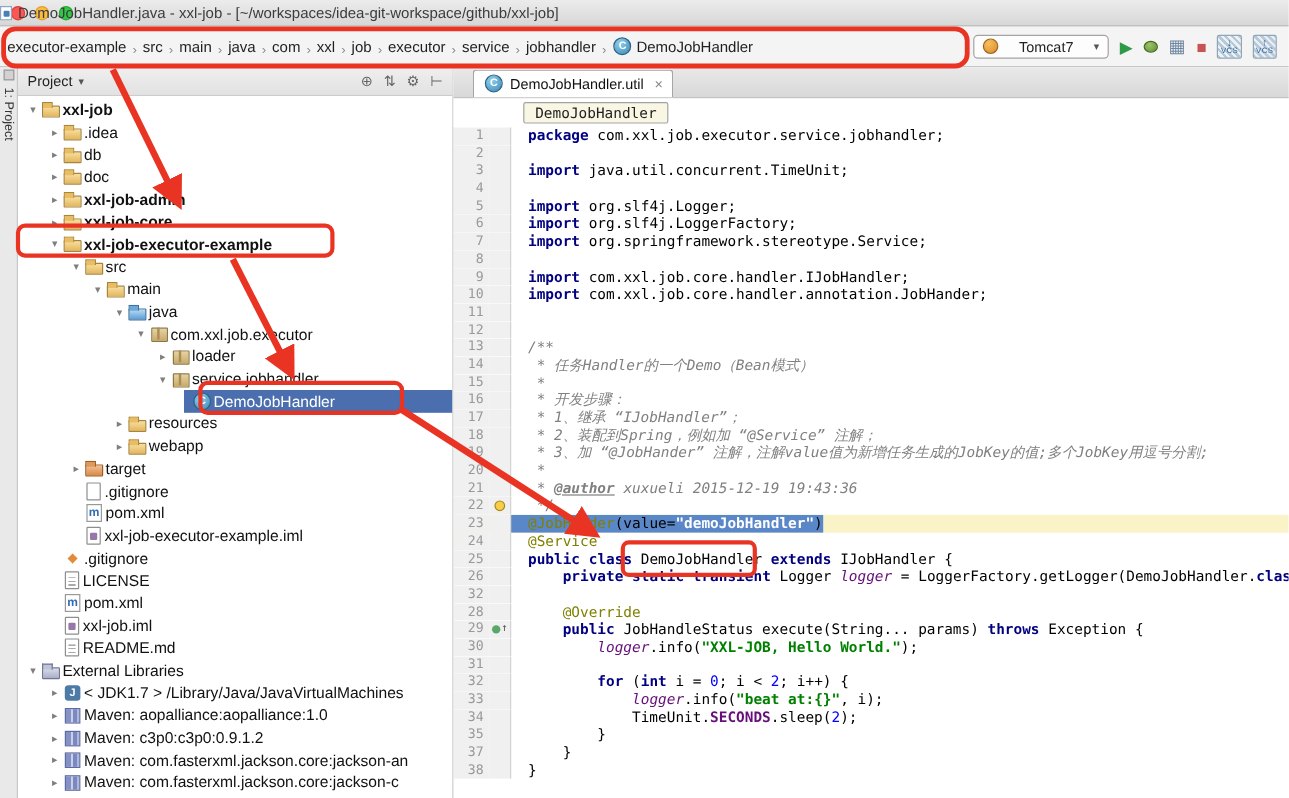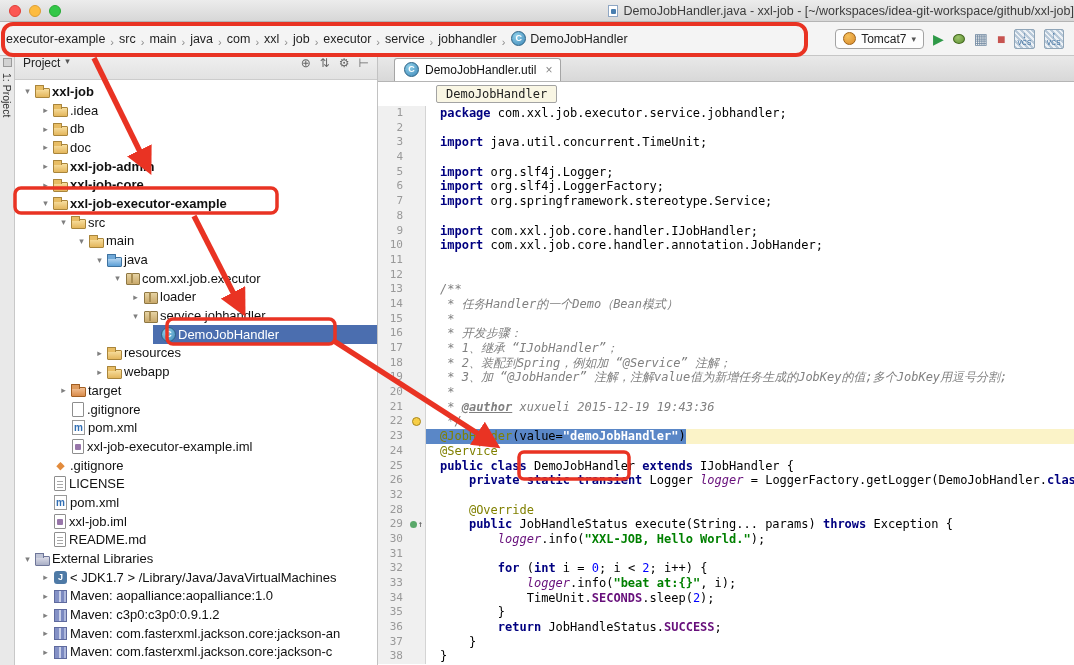--- a/index.html
+++ b/index.html
@@ -6,52 +6,52 @@
   html,body { width:1074px; height:665px; overflow:hidden; font-family:"Liberation Sans", sans-serif; background:#fff; }
   .app { position:relative; width:1074px; height:665px; display:flex; flex-direction:column; }
 
   
   .titlebar { height:22px; flex:0 0 22px; background:linear-gradient(#ECECEC,#D7D7D7); border-bottom:1px solid #B4B4B4; display:flex; align-items:center; position:relative; }
   .traffic { display:flex; gap:8px; margin-left:9px; }
   .tl { width:12px; height:12px; border-radius:50%; display:inline-block; }
   .tl.red { background:#FC5753; border:1px solid #DF3E38; }
   .tl.yellow { background:#FDBC40; border:1px solid #DE9F34; }
   .tl.green { background:#33C748; border:1px solid #27AA35; }
-  .title-center { position:absolute; left:0; right:0; text-align:right; font-size:12.5px; color:#3C3C3C; }
+  .title-center { position:absolute; left:0; right:0; text-align:left; font-size:12.5px; color:#3C3C3C; }
   .title-center .doc-ic { display:inline-block; width:10px; height:12px; background:#fff; border:1px solid #8FA7C4; vertical-align:-2px; margin-right:5px; position:relative; }
   .title-center .doc-ic::after { content:""; position:absolute; left:2px; top:3px; width:5px; height:5px; background:#4A7FB0; border-radius:1px; }
 
   
   .navbar { height:34px; flex:0 0 34px; background:#F4F4F4; border-bottom:1px solid #C6C6C6; display:flex; align-items:center; }
   .breadcrumbs { flex:1 1 auto; display:flex; align-items:flex-end; overflow:hidden; white-space:nowrap; padding-left:3px; font-size:12.5px; color:#1F1F1F; }
   .bc-item { display:inline-flex; align-items:center; padding:2px 3px; cursor:default; }
   .bc-sep { color:#8A8A8A; font-size:11px; padding:0 2px; }
   .run-toolbar { flex:0 0 auto; display:flex; align-items:center; gap:9px; padding:0 10px 0 14px; }
-  .run-config { display:flex; align-items:center; gap:5px; background:#FDFDFD; border:1px solid #A3A3A3; border-radius:4px; padding:2px 7px; font-size:12px; color:#222; }
+  .run-config { display:flex; align-items:center; gap:17px; background:#FDFDFD; border:1px solid #A3A3A3; border-radius:4px; padding:2px 7px; font-size:12px; color:#222; }
   .tomcat-ic { width:13px; height:13px; border-radius:50%; background:radial-gradient(circle at 35% 30%, #F6C15C, #D98A2B); border:1px solid #9E6218; display:inline-block; }
   .dd-arrow { font-size:9px; color:#555; }
   .tb { font-size:14px; line-height:14px; cursor:default; }
   .tb.run { color:#2E9947; }
   .bug-ic { width:12px; height:10px; border-radius:50%; background:radial-gradient(circle at 40% 30%, #9CC46B, #5E8F33); border:1px solid #44691F; display:inline-block; }
   .tb.coverage { color:#6E87A0; font-size:15px; }
   .tb.stop { color:#C75450; }
   .vcs-btn { display:flex; flex-direction:column; align-items:center; line-height:8px; }
   .vcs-btn .ar { font-size:9px; color:#33689C; }
   .vcs-btn .tx { font-size:6.5px; color:#33689C; letter-spacing:0.3px; }
   .vcs-hatch { background:repeating-linear-gradient(45deg,#B7C8D8 0 2px,#ECF1F6 2px 4px); border:1px solid #8FA5B8; border-radius:2px; padding:1px 2px; }
 
   
   .main { flex:1 1 auto; display:flex; min-height:0; }
   .toolstrip { flex:0 0 15px; background:#E9E9E9; border-right:1px solid #C8C8C8; display:flex; flex-direction:column; align-items:center; padding-top:2px; }
   .strip-ic { width:9px; height:9px; border:1px solid #9A9A9A; background:#D2D2D2; margin-bottom:6px; }
   .strip-label { writing-mode:vertical-rl; font-size:10.5px; color:#333; white-space:nowrap; }
 
   
   .project-panel { flex:0 0 363px; background:#FFFFFF; border-right:1px solid #C2C2C2; display:flex; flex-direction:column; min-width:0; }
-  .panel-header { flex:0 0 24px; background:linear-gradient(#EFEFEF,#E2E2E2); border-bottom:1px solid #CCCCCC; display:flex; padding:0 8px; font-size:12px; color:#222; }
+  .panel-header { flex:0 0 24px; background:linear-gradient(#EFEFEF,#E2E2E2); border-bottom:1px solid #CCCCCC; display:flex; align-items:center; padding:0 8px; font-size:12px; color:#222; }
   .panel-header .hdr-dd { font-size:9px; color:#555; margin-left:5px; }
   .panel-header .hdr-icons { margin-left:auto; display:flex; gap:9px; color:#666; font-size:12px; }
   .tree { flex:1 1 auto; overflow:hidden; padding-top:2px; }
   .tree-row { display:flex; align-items:center; height:18.7px; white-space:nowrap; overflow:hidden; font-size:13px; color:#111; cursor:default; }
   .tree-row .indent { flex:0 0 auto; height:1px; }
   .tree-row .arrow { flex:0 0 13px; text-align:center; font-size:9px; color:#7F7F7F; }
   .tree-row .lbl { padding-left:1px; }
   .tree-row .lbl.b { font-weight:bold; }
   .tree-row.selected { color:#fff; }
   .tree-row.selected .lbl { color:#fff; }
@@ -442,21 +442,20 @@
           <div class="code-line"><span class="lnum">26</span><span class="gmark"></span><span class="ltext"><span class="tk-plain">    </span><span class="tk-kw">private</span><span class="tk-plain"> </span><span class="tk-kw">static</span><span class="tk-plain"> </span><span class="tk-kw">transient</span><span class="tk-plain"> Logger </span><span class="tk-field">logger</span><span class="tk-plain"> = LoggerFactory.getLogger(DemoJobHandler.</span><span class="tk-kw">class</span></span></div>
           <div class="code-line"><span class="lnum">32</span><span class="gmark"></span><span class="ltext"></span></div>
           <div class="code-line"><span class="lnum">28</span><span class="gmark"></span><span class="ltext"><span class="tk-plain">    </span><span class="tk-ann">@Override</span></span></div>
           <div class="code-line"><span class="lnum">29</span><span class="gmark"><span class="ov-dot"></span><span class="ov-ar">↑</span></span><span class="ltext"><span class="tk-plain">    </span><span class="tk-kw">public</span><span class="tk-plain"> JobHandleStatus execute(String... params) </span><span class="tk-kw">throws</span><span class="tk-plain"> Exception {</span></span></div>
           <div class="code-line"><span class="lnum">30</span><span class="gmark"></span><span class="ltext"><span class="tk-plain">        </span><span class="tk-field">logger</span><span class="tk-plain">.info(</span><span class="tk-str">"XXL-JOB, Hello World."</span><span class="tk-plain">);</span></span></div>
           <div class="code-line"><span class="lnum">31</span><span class="gmark"></span><span class="ltext"></span></div>
           <div class="code-line"><span class="lnum">32</span><span class="gmark"></span><span class="ltext"><span class="tk-plain">        </span><span class="tk-kw">for</span><span class="tk-plain"> (</span><span class="tk-kw">int</span><span class="tk-plain"> i = </span><span class="tk-num">0</span><span class="tk-plain">; i &lt; </span><span class="tk-num">2</span><span class="tk-plain">; i++) {</span></span></div>
           <div class="code-line"><span class="lnum">33</span><span class="gmark"></span><span class="ltext"><span class="tk-plain">            </span><span class="tk-field">logger</span><span class="tk-plain">.info(</span><span class="tk-str">"beat at:{}"</span><span class="tk-plain">, i);</span></span></div>
           <div class="code-line"><span class="lnum">34</span><span class="gmark"></span><span class="ltext"><span class="tk-plain">            TimeUnit.</span><span class="tk-const">SECONDS</span><span class="tk-plain">.sleep(</span><span class="tk-num">2</span><span class="tk-plain">);</span></span></div>
           <div class="code-line"><span class="lnum">35</span><span class="gmark"></span><span class="ltext"><span class="tk-plain">        }</span></span></div>
-          <div class="code-line"><span class="lnum">36</span><span class="gmark"></span><span class="ltext"><span class="tk-plain">        </span><span class="tk-kw">return</span><span class="tk-plain"> JobHandleStatus.</span><span class="tk-const">SUCCESS</span><span class="tk-plain">;</span></span></div>
           <div class="code-line"><span class="lnum">37</span><span class="gmark"></span><span class="ltext"><span class="tk-plain">    }</span></span></div>
           <div class="code-line"><span class="lnum">38</span><span class="gmark"></span><span class="ltext"><span class="tk-plain">}</span></span></div>
         </div>
     </div>
 
   </div>
 
   <svg class="annotations" viewBox="0 0 1074 665">
     <defs>
       <marker id="ah" markerWidth="5" markerHeight="5" refX="3.6" refY="2.5" orient="auto">

